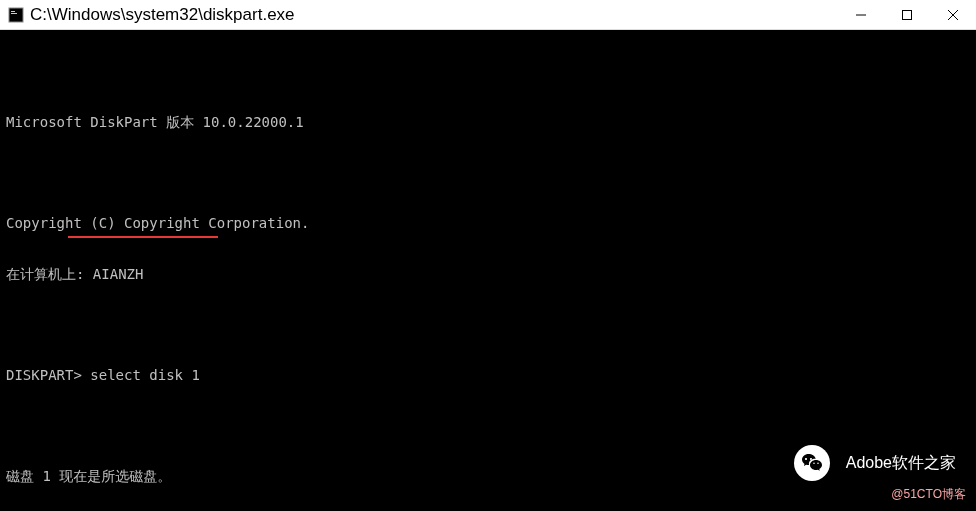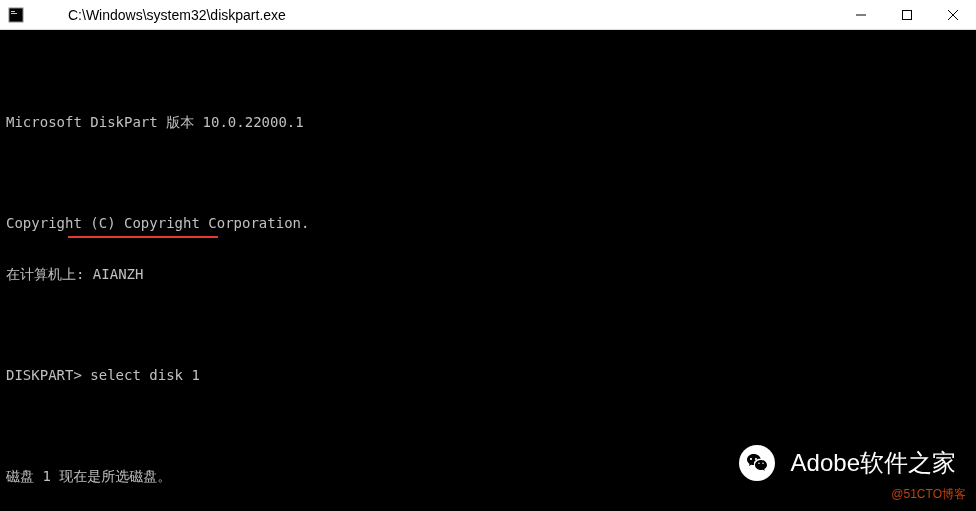--- a/index.html
+++ b/index.html
@@ -22,23 +22,22 @@
     .titlebar-icon {
       width: 16px;
       height: 16px;
       margin-right: 6px;
       display: flex;
       align-items: center;
       justify-content: center;
     }
     .titlebar-title {
       flex: 1;
-      font-size: 14px;
+      font-size: 17px;
       color: #000;
-      margin-left: 38px;
     }
     .titlebar-controls {
       display: flex;
       height: 100%;
     }
     .win-btn {
       width: 46px;
       height: 100%;
       display: flex;
       align-items: center;
@@ -68,39 +67,39 @@
       width: 150px;
     }
     .wechat-badge {
       position: absolute;
       right: 20px;
       bottom: 30px;
       display: flex;
       align-items: center;
       gap: 16px;
       color: #fff;
-      font-size: 24px;
+      font-size: 16px;
       font-weight: 500;
     }
     .wechat-icon {
       width: 36px;
       height: 36px;
       background: #fff;
       border-radius: 50%;
       display: flex;
       align-items: center;
       justify-content: center;
       position: relative;
     }
     .wechat-icon svg { width: 24px; height: 24px; }
     .watermark {
       position: absolute;
       right: 10px;
       bottom: 8px;
-      color: #c2410c;
+      color: #fca5a5;
       font-size: 12px;
     }
   </style>
 </head>
 <body>
 
 <div class="titlebar">
   <div class="titlebar-icon">
     <svg viewBox="0 0 16 16">
         <rect x="1" y="1" width="14" height="14" fill="#000" stroke="#888" stroke-width="1"></rect>

